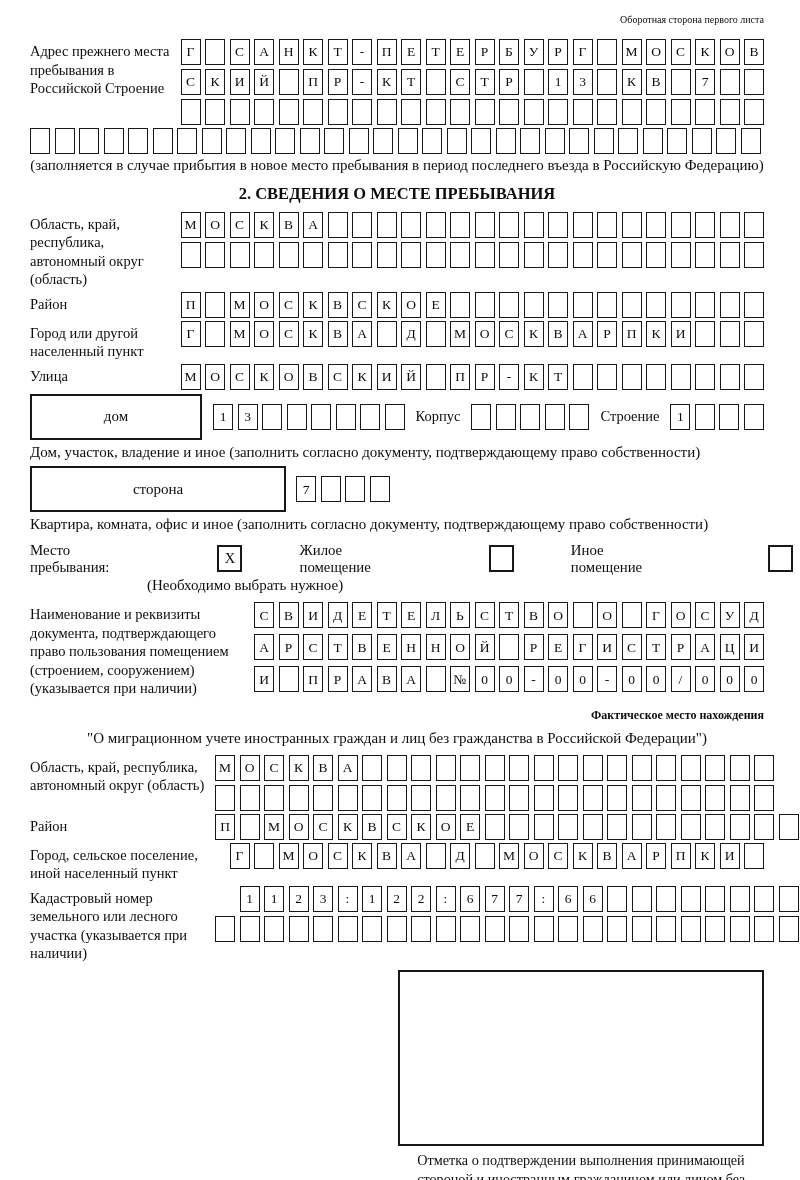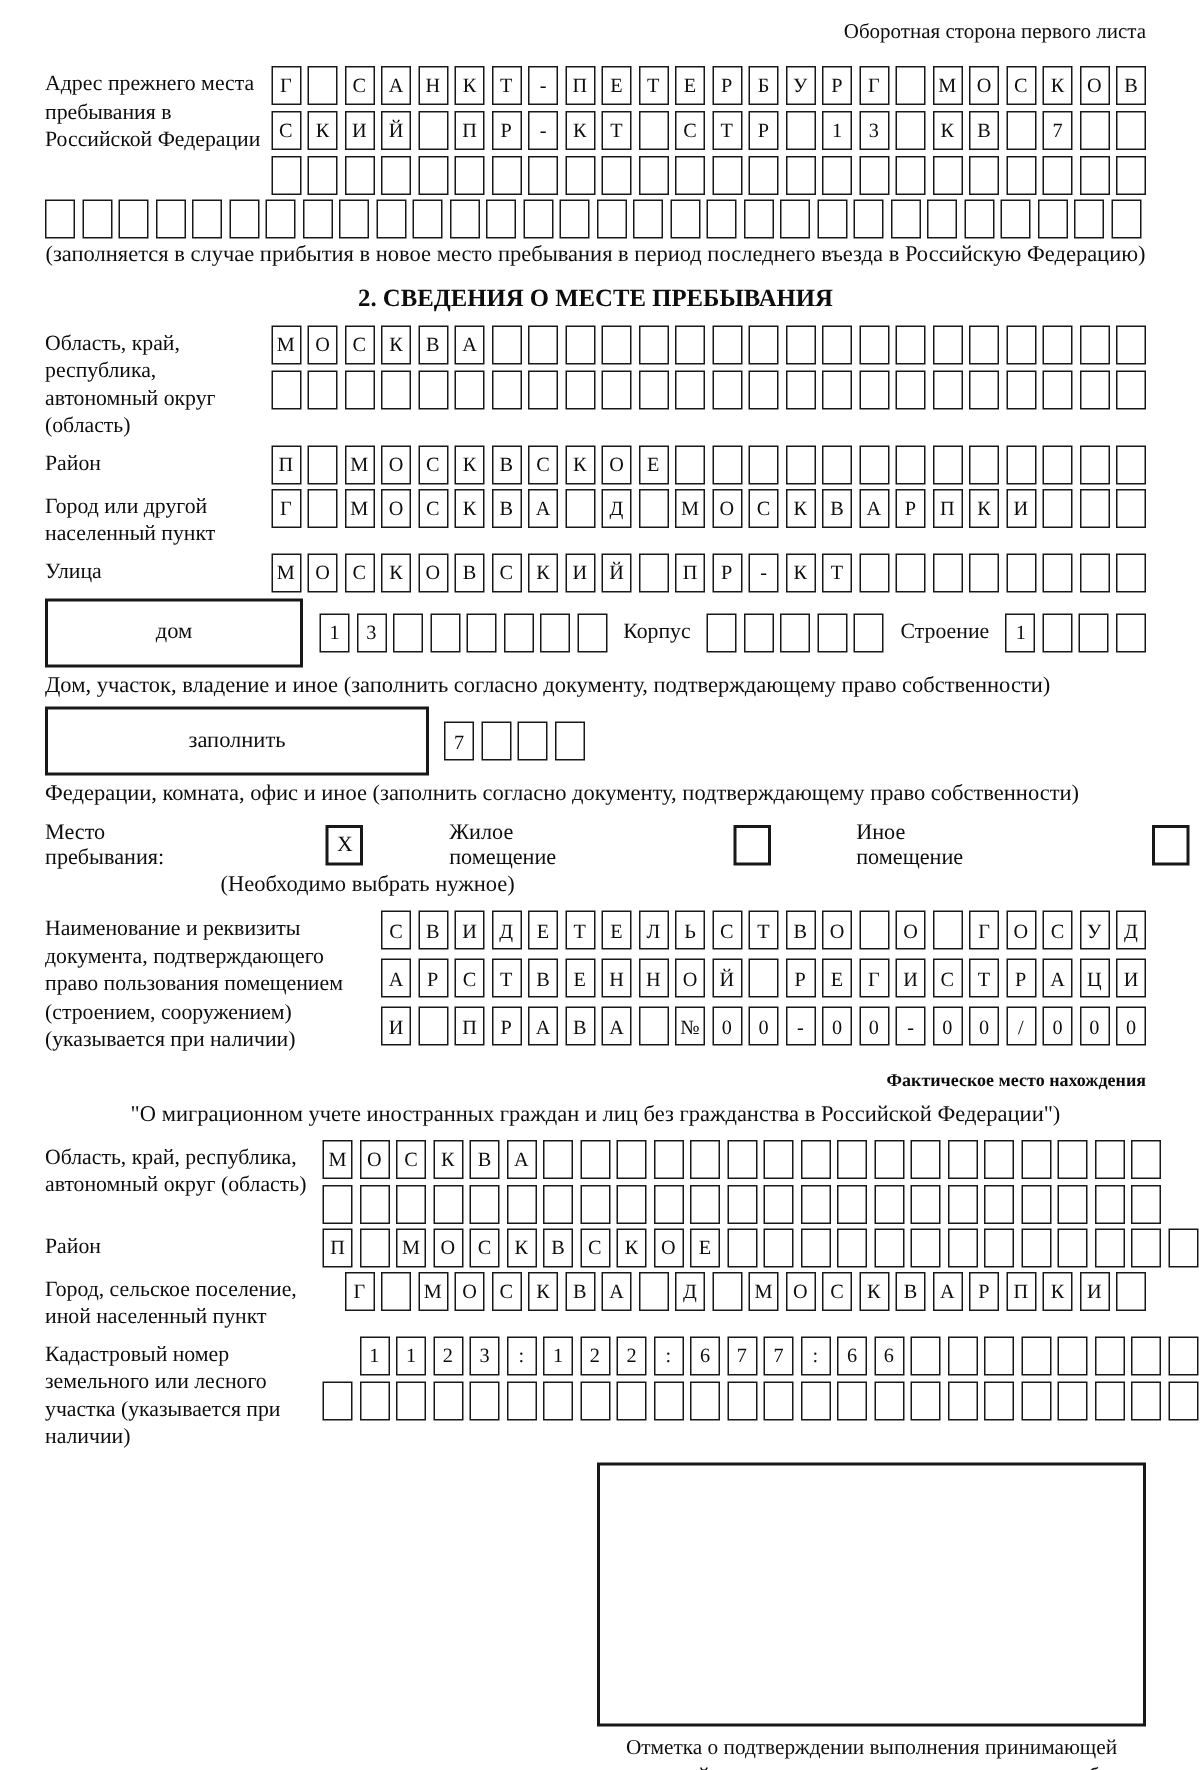--- a/index.html
+++ b/index.html
@@ -4,21 +4,21 @@
 <style>
   * { margin:0; padding:0; box-sizing:border-box; }
   html,body { background:#ffffff; }
   body {
     width:800px; height:1180px; overflow:hidden;
     color:#0d0d0d;
     font-family:"Liberation Serif", "DejaVu Serif", serif;
   }
   .page { padding:14px 36px 0 30px; }
 
-  .hdr { text-align:right; font-size:14px; margin-bottom:14px; }
+  .hdr { text-align:right; font-size:10px; margin-bottom:14px; }
 
   .frow { display:flex; align-items:flex-start; margin-bottom:3px; }
   .flabel { font-size:14.5px; line-height:1.28; width:150px; flex:0 0 auto; padding-top:3px; }
   .flabel.wdoc { width:205px; }
   .flabel.wfact { width:185px; }
 
   .cellcol { margin-left:auto; display:flex; flex-direction:column; gap:4px; }
   .cells { display:flex; gap:4.5px; margin-left:auto; flex:0 0 auto; }
   .cells.left { margin-left:0; }
   .cell {
@@ -65,21 +65,21 @@
   .mb2 { margin-bottom:2px; }
 </style>
 </head>
 <body>
 
 <div class="page">
 
   <div class="hdr">Оборотная сторона первого листа</div>
 
   <div class="frow">
-    <div class="flabel">Адрес прежнего места пребывания в Российской Федерации</div>
+    <div class="flabel">Адрес прежнего места пребывания в Российской Строение</div>
     <div class="cellcol">
       <div class="cells">
           <span class="cell">Г</span>
           <span class="cell"></span>
           <span class="cell">С</span>
           <span class="cell">А</span>
           <span class="cell">Н</span>
           <span class="cell">К</span>
           <span class="cell">Т</span>
           <span class="cell">-</span>
@@ -365,30 +365,30 @@
         <span class="cell">1</span>
         <span class="cell"></span>
         <span class="cell"></span>
         <span class="cell"></span>
       </div>
   </div>
   <div class="note mb2">Дом, участок, владение и иное (заполнить согласно документу, подтверждающему право собственности)</div>
 
   <div class="apt-row">
     <div class="widebox kv">
-      <span>заполнить</span>
+      <span>сторона</span>
     </div>
     <div class="cells left">
         <span class="cell">7</span>
         <span class="cell"></span>
         <span class="cell"></span>
         <span class="cell"></span>
       </div>
   </div>
-  <div class="note mb2">Федерации, комната, офис и иное (заполнить согласно документу, подтверждающему право собственности)</div>
+  <div class="note mb2">Квартира, комната, офис и иное (заполнить согласно документу, подтверждающему право собственности)</div>
 
   <div class="stay-row">
     <span>Место пребывания:</span>
     <span class="gap" style="width:12px"></span>
     <span class="checkbox">X</span>
     <span class="opt-label">Жилое помещение</span>
     <span class="gap"></span>
     <span class="checkbox"></span>
     <span class="opt-label">Иное помещение</span>
     <span class="gap" style="width:30px"></span>

